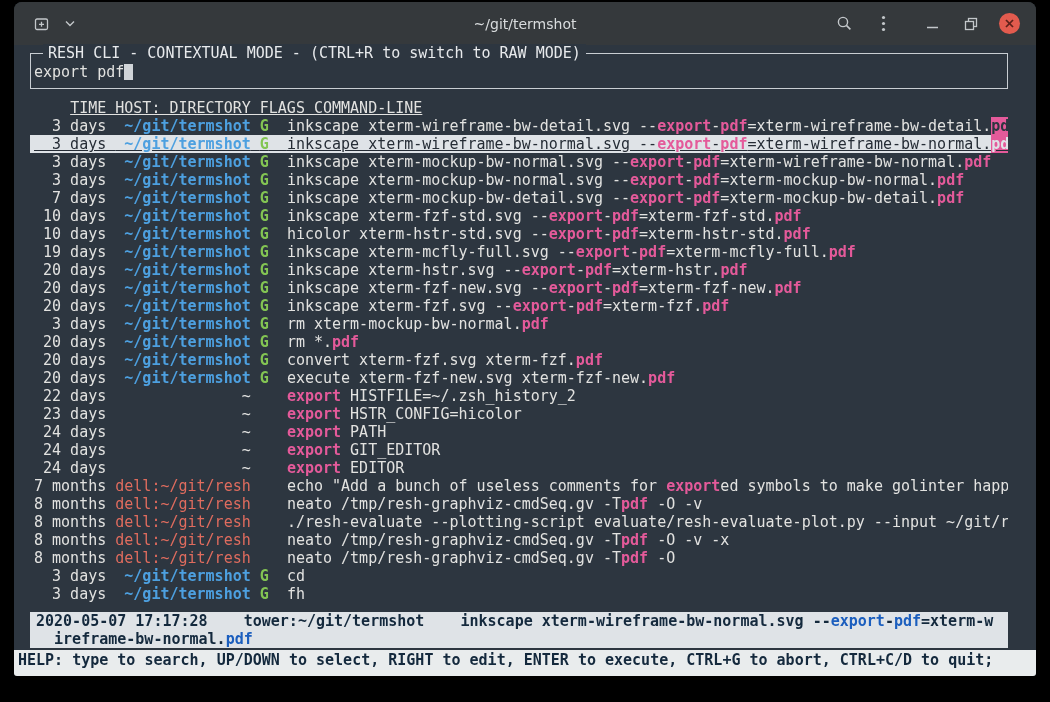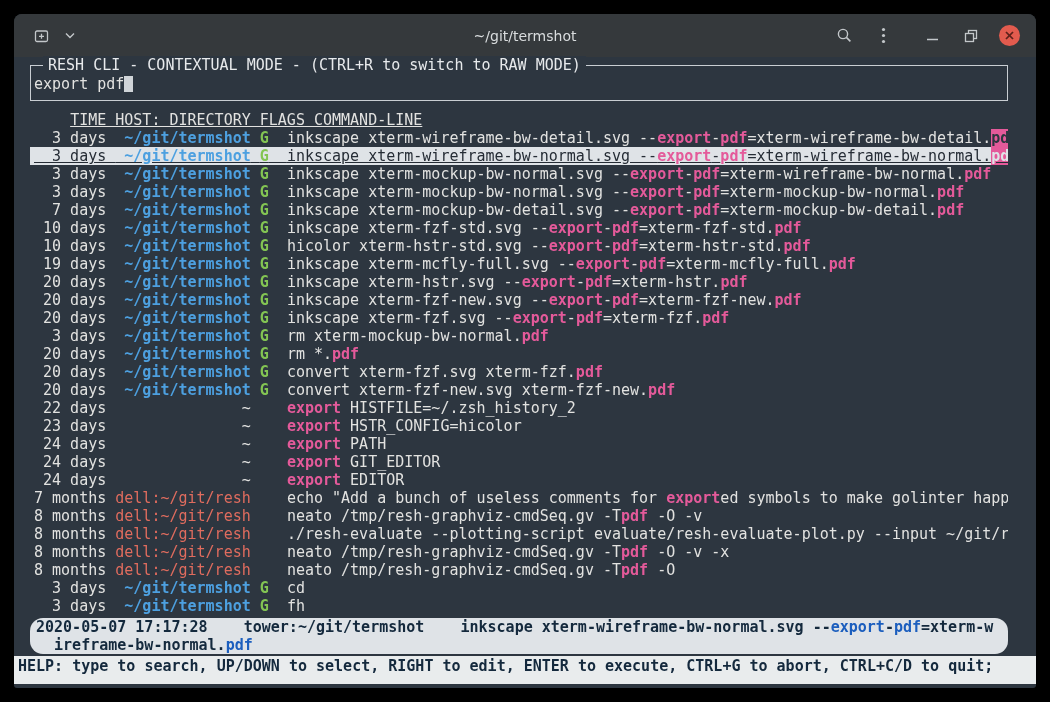--- a/index.html
+++ b/index.html
@@ -1,16 +1,16 @@
 <!DOCTYPE html>
 <html style="--terminal-background: #2d3640; --titlebar-background: #35393c; --text: #e2e2e0; --match-highlight: #e45a9a; --directory-blue: #4da0e0; --host-red: #e06c5e; --flag-green: #83c553; --selection-background: #dfe3e7; --status-text: #14293d; --close-button-red: #e25b4e;"><head>
 <meta charset="utf-8">
 <style>
   html,body{margin:0;padding:0;width:1050px;height:702px;background:#000;overflow:hidden;}
-  .window{position:absolute;left:14px;top:14px;width:1022px;height:674px;border-radius:8px 8px 3px 3px;overflow:hidden;background:var(--terminal-background,#2d3640);}
+  .window{position:absolute;left:14px;top:2px;width:1022px;height:674px;border-radius:8px 8px 3px 3px;overflow:hidden;background:var(--terminal-background,#2d3640);}
   .titlebar{position:relative;height:43px;background:var(--titlebar-background,#35393c);display:flex;align-items:center;padding:0 16px;color:#d4d7d9;font-family:"DejaVu Sans",sans-serif;font-size:14px;box-sizing:border-box;}
   .tb-title{position:absolute;left:0;right:0;text-align:center;pointer-events:none;color:#d9dcde;}
   .tb-left{display:flex;align-items:center;gap:7px;z-index:2;}
   .tb-right{margin-left:auto;display:flex;align-items:center;gap:17px;z-index:2;}
   .tb-btn{display:flex;align-items:center;justify-content:center;width:22px;height:22px;cursor:pointer;}
   .tb-btn svg{display:block;}
   .close-btn{width:21px;height:21px;border-radius:50%;background:var(--close-button-red,#e25b4e);}
   .gap-left{margin-left:10px;}
   .term{position:absolute;top:43px;left:0;right:0;bottom:0;font-family:"DejaVu Sans Mono",monospace;font-size:15px;line-height:18px;color:var(--text,#e2e2e0);}
   .content{padding:8px 28px 0 16px;}
@@ -21,21 +21,21 @@
   .header-line{white-space:pre;height:18px;padding-left:4px;}
   .header-line .u{text-decoration:underline;}
   .row{white-space:pre;height:18px;padding-left:4px;overflow:hidden;}
   .dir.blue{color:var(--directory-blue,#4da0e0);font-weight:bold;}
   .dir.red{color:var(--host-red,#e06c5e);}
   .flag{color:var(--flag-green,#83c553);font-weight:bold;}
   .m{color:var(--match-highlight,#e45a9a);font-weight:bold;}
   .mt{color:#2d3640;background:var(--match-highlight,#e45a9a);font-weight:bold;}
   .row.sel{background:var(--selection-background,#dfe3e7);color:#252c35;text-decoration:underline;}
   .row.sel .mt{color:#dfe3e7;}
-  .status{background:var(--selection-background,#dfe3e7);color:var(--status-text,#14293d);margin-top:3px;font-weight:bold;border-radius:13px;}
+  .status{background:var(--selection-background,#dfe3e7);color:var(--status-text,#14293d);margin-top:9px;font-weight:bold;}
   .status .line{white-space:pre;height:18px;padding-left:6px;overflow:hidden;}
   .status .b{color:#1b5ebe;font-weight:bold;}
   .help{background:#e9eced;color:var(--status-text,#14293d);white-space:pre;height:28px;line-height:20px;padding-left:4px;margin-top:2px;font-weight:bold;overflow:hidden;}
 </style>
 </head>
 <body>
 
 <div class="window">
   <div class="titlebar">
     <div class="tb-title">~/git/termshot</div>
@@ -116,21 +116,21 @@
           <div class="row"><span class="time">  7 days </span><span class="dir blue"> ~/git/termshot</span><span> </span><span class="flag">G</span><span>  </span><span><span>inkscape xterm-mockup-bw-detail.svg --</span><span class="m">export</span><span>-</span><span class="m">pdf</span><span>=xterm-mockup-bw-detail.</span><span class="m">pdf</span></span></div>
           <div class="row"><span class="time"> 10 days </span><span class="dir blue"> ~/git/termshot</span><span> </span><span class="flag">G</span><span>  </span><span><span>inkscape xterm-fzf-std.svg --</span><span class="m">export</span><span>-</span><span class="m">pdf</span><span>=xterm-fzf-std.</span><span class="m">pdf</span></span></div>
           <div class="row"><span class="time"> 10 days </span><span class="dir blue"> ~/git/termshot</span><span> </span><span class="flag">G</span><span>  </span><span><span>hicolor xterm-hstr-std.svg --</span><span class="m">export</span><span>-</span><span class="m">pdf</span><span>=xterm-hstr-std.</span><span class="m">pdf</span></span></div>
           <div class="row"><span class="time"> 19 days </span><span class="dir blue"> ~/git/termshot</span><span> </span><span class="flag">G</span><span>  </span><span><span>inkscape xterm-mcfly-full.svg --</span><span class="m">export</span><span>-</span><span class="m">pdf</span><span>=xterm-mcfly-full.</span><span class="m">pdf</span></span></div>
           <div class="row"><span class="time"> 20 days </span><span class="dir blue"> ~/git/termshot</span><span> </span><span class="flag">G</span><span>  </span><span><span>inkscape xterm-hstr.svg --</span><span class="m">export</span><span>-</span><span class="m">pdf</span><span>=xterm-hstr.</span><span class="m">pdf</span></span></div>
           <div class="row"><span class="time"> 20 days </span><span class="dir blue"> ~/git/termshot</span><span> </span><span class="flag">G</span><span>  </span><span><span>inkscape xterm-fzf-new.svg --</span><span class="m">export</span><span>-</span><span class="m">pdf</span><span>=xterm-fzf-new.</span><span class="m">pdf</span></span></div>
           <div class="row"><span class="time"> 20 days </span><span class="dir blue"> ~/git/termshot</span><span> </span><span class="flag">G</span><span>  </span><span><span>inkscape xterm-fzf.svg --</span><span class="m">export</span><span>-</span><span class="m">pdf</span><span>=xterm-fzf.</span><span class="m">pdf</span></span></div>
           <div class="row"><span class="time">  3 days </span><span class="dir blue"> ~/git/termshot</span><span> </span><span class="flag">G</span><span>  </span><span><span>rm xterm-mockup-bw-normal.</span><span class="m">pdf</span></span></div>
           <div class="row"><span class="time"> 20 days </span><span class="dir blue"> ~/git/termshot</span><span> </span><span class="flag">G</span><span>  </span><span><span>rm *.</span><span class="m">pdf</span></span></div>
           <div class="row"><span class="time"> 20 days </span><span class="dir blue"> ~/git/termshot</span><span> </span><span class="flag">G</span><span>  </span><span><span>convert xterm-fzf.svg xterm-fzf.</span><span class="m">pdf</span></span></div>
-          <div class="row"><span class="time"> 20 days </span><span class="dir blue"> ~/git/termshot</span><span> </span><span class="flag">G</span><span>  </span><span><span>convert xterm-fzf-new.svg xterm-fzf-new.</span><span class="m">pdf</span></span></div>
+          <div class="row"><span class="time"> 20 days </span><span class="dir blue"> ~/git/termshot</span><span> </span><span class="flag">G</span><span>  </span><span><span>execute xterm-fzf-new.svg xterm-fzf-new.</span><span class="m">pdf</span></span></div>
           <div class="row"><span class="time"> 22 days </span><span class="dir plain">              ~</span><span> </span><span class="flag"> </span><span>  </span><span><span class="m">export</span><span> HISTFILE=~/.zsh_history_2</span></span></div>
           <div class="row"><span class="time"> 23 days </span><span class="dir plain">              ~</span><span> </span><span class="flag"> </span><span>  </span><span><span class="m">export</span><span> HSTR_CONFIG=hicolor</span></span></div>
           <div class="row"><span class="time"> 24 days </span><span class="dir plain">              ~</span><span> </span><span class="flag"> </span><span>  </span><span><span class="m">export</span><span> PATH</span></span></div>
           <div class="row"><span class="time"> 24 days </span><span class="dir plain">              ~</span><span> </span><span class="flag"> </span><span>  </span><span><span class="m">export</span><span> GIT_EDITOR</span></span></div>
           <div class="row"><span class="time"> 24 days </span><span class="dir plain">              ~</span><span> </span><span class="flag"> </span><span>  </span><span><span class="m">export</span><span> EDITOR</span></span></div>
           <div class="row"><span class="time">7 months </span><span class="dir red">dell:~/git/resh</span><span> </span><span class="flag"> </span><span>  </span><span><span>echo "Add a bunch of useless comments for </span><span class="m">export</span><span>ed symbols to make golinter happ</span></span></div>
           <div class="row"><span class="time">8 months </span><span class="dir red">dell:~/git/resh</span><span> </span><span class="flag"> </span><span>  </span><span><span>neato /tmp/resh-graphviz-cmdSeq.gv -T</span><span class="m">pdf</span><span> -O -v</span></span></div>
           <div class="row"><span class="time">8 months </span><span class="dir red">dell:~/git/resh</span><span> </span><span class="flag"> </span><span>  </span><span><span>./resh-evaluate --plotting-script evaluate/resh-evaluate-plot.py --input ~/git/r</span></span></div>
           <div class="row"><span class="time">8 months </span><span class="dir red">dell:~/git/resh</span><span> </span><span class="flag"> </span><span>  </span><span><span>neato /tmp/resh-graphviz-cmdSeq.gv -T</span><span class="m">pdf</span><span> -O -v -x</span></span></div>
           <div class="row"><span class="time">8 months </span><span class="dir red">dell:~/git/resh</span><span> </span><span class="flag"> </span><span>  </span><span><span>neato /tmp/resh-graphviz-cmdSeq.gv -T</span><span class="m">pdf</span><span> -O</span></span></div>

